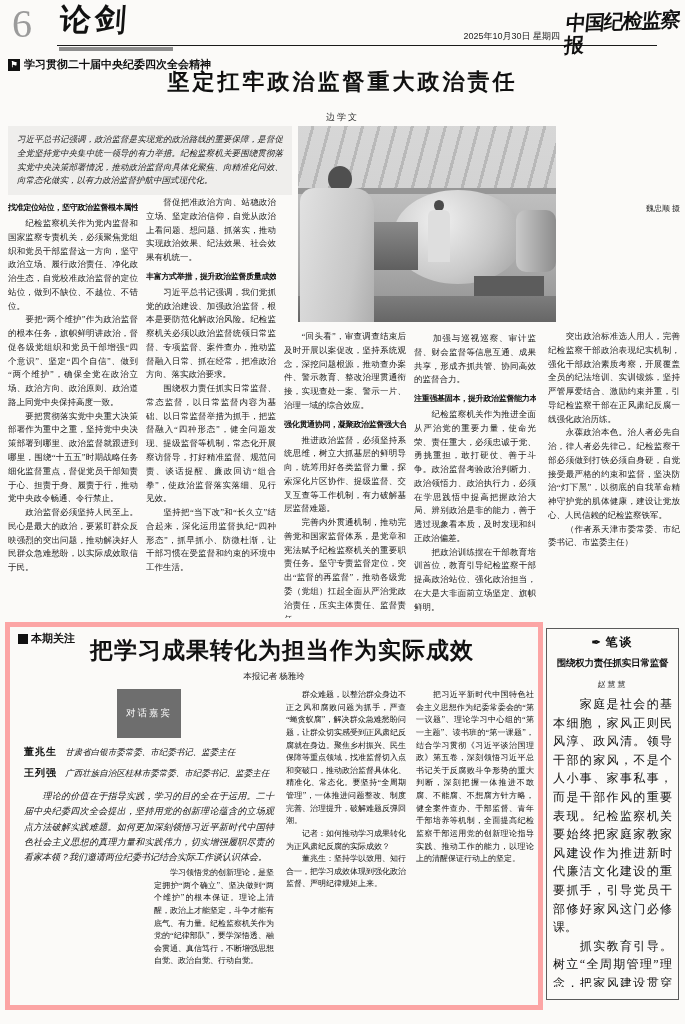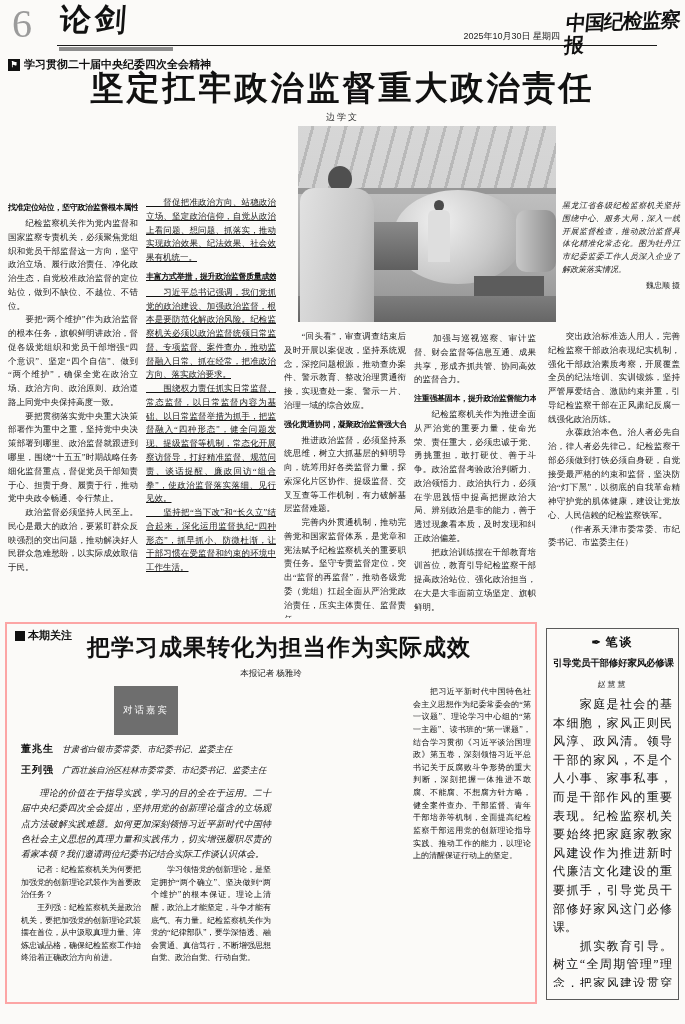--- a/index.html
+++ b/index.html
@@ -9,21 +9,21 @@
   
   .pagenum{left:12px;top:4px;font-size:40px;color:#9b9b9b;font-weight:400;line-height:1;}
   .secname{left:60px;top:4px;font-size:31px;font-weight:700;transform:skewX(-4deg);letter-spacing:4px;line-height:1;}
   .hrule{left:57px;top:45px;width:600px;height:1px;background:#1a1a1a;}
   .hrule2{left:59px;top:47px;width:114px;height:4px;background:#8d8d8d;}
   .pdate{left:430px;top:30px;width:130px;font-size:9px;color:#222;text-align:right;font-family:"Liberation Sans",sans-serif;}
   .masthead{left:565px;top:10px;width:118px;font-size:20px;font-weight:900;transform:rotate(-2deg) skewX(-7deg);line-height:1.1;letter-spacing:-1px;}
   
   .kicker{left:8px;top:57px;display:flex;align-items:center;gap:4px;font-size:11px;font-weight:700;}
   .kicker .flag{display:inline-flex;width:12px;height:12px;background:#111;color:#fff;font-size:8px;align-items:center;justify-content:center;}
-  .headline{left:0;top:70px;width:685px;text-align:center;font-size:33px;font-weight:900;letter-spacing:3px;line-height:1.1;}
+  .headline{left:0;top:70px;width:685px;text-align:center;font-size:22px;font-weight:900;letter-spacing:3px;line-height:1.1;}
   .author{left:0;top:111px;width:685px;text-align:center;font-size:9px;color:#333;letter-spacing:2px;}
   
   .leadbox{left:8px;top:126px;width:266px;background:#efeeec;padding:7px 9px;font-size:8.5px;line-height:1.62;text-align:justify;color:#222;font-style:italic;}
   
   .photo{left:298px;top:126px;width:258px;height:196px;overflow:hidden;background:linear-gradient(180deg,#d0d0d0 0%,#c2c2c2 30%,#a8a8a8 72%,#8f8f8f 100%);}
   .ceiling{position:absolute;left:0;top:0;width:258px;height:66px;background:repeating-linear-gradient(105deg,#d9d9d9 0 13px,#b3b3b3 13px 16px);opacity:.75;}
   .beam{position:absolute;left:0;top:62px;width:258px;height:6px;background:#969696;}
   .tank{position:absolute;left:96px;top:64px;width:128px;height:94px;border-radius:50%/46%;background:radial-gradient(circle at 35% 32%,#f0f0f0 0%,#c9c9c9 55%,#9c9c9c 100%);}
   .tank2{position:absolute;left:218px;top:84px;width:40px;height:62px;border-radius:10px;background:linear-gradient(90deg,#c9c9c9,#8d8d8d);}
   .machine{position:absolute;left:62px;top:96px;width:58px;height:48px;background:linear-gradient(180deg,#8a8a8a,#5f5f5f);}
@@ -34,26 +34,26 @@
   .p2-body{position:absolute;left:130px;top:84px;width:22px;height:52px;border-radius:6px 6px 0 0;background:#dedede;}
   .crate{position:absolute;left:176px;top:150px;width:70px;height:26px;background:#5c5c5c;}
   
   .caption{left:562px;top:200px;width:118px;font-size:8px;line-height:1.6;text-align:justify;color:#222;font-style:italic;}
   .credit{text-align:right;margin-top:3px;font-style:normal;}
   
   .col{overflow:hidden;}
   .col h3{margin:6px 0 4px;font-size:8px;font-weight:700;letter-spacing:-0.3px;white-space:nowrap;}
   .txt,.pre{font-size:8.5px;line-height:1.62;text-align:justify;white-space:pre-line;color:#1b1b1b;}
   .c1{left:8px;top:196px;width:130px;height:420px;}
-  .c2{left:146px;top:196px;width:130px;height:420px;text-decoration:underline;}
+  .c2{left:146px;top:196px;width:130px;height:420px;}
   .c3{left:284px;top:330px;width:122px;height:288px;}
   .c4{left:414px;top:332px;width:122px;height:288px;}
   .c5{left:548px;top:330px;width:132px;height:290px;}
   
-  .focus{left:5px;top:622px;width:528px;height:378px;border:2px solid #fca5a5;background:#fbfaf8;}
+  .focus{left:5px;top:622px;width:528px;height:378px;border:5px solid #fca5a5;background:#fbfaf8;}
   .ftag{position:absolute;left:8px;top:4px;display:flex;align-items:center;gap:3px;font-size:11px;font-weight:700;}
   .ftag .sq{width:10px;height:10px;background:#111;}
   .fhead{position:absolute;left:8px;top:8px;width:100%;text-align:center;font-size:23px;font-weight:900;letter-spacing:1px;}
   .fbyline{position:absolute;left:0;top:44px;width:100%;text-align:center;font-size:8.5px;color:#222;}
   .guests{position:absolute;left:14px;top:62px;width:250px;}
   .glabel{display:block;width:64px;margin:0 auto;background:#6e6e6e;color:#fff;text-align:center;font-size:9.5px;padding:18px 0;letter-spacing:2px;}
   .guest{margin-top:7px;font-size:8.5px;}
   .guest b{font-size:10px;margin-right:6px;letter-spacing:1px;text-align:center;}
   .guest span{font-style:italic;}
   .fintro{margin-top:9px;font-size:9px;line-height:1.7;text-align:justify;font-style:italic;white-space:pre-line;}
@@ -84,37 +84,37 @@
   <div class="abs pdate">2025年10月30日  星期四</div>
   <div class="abs masthead">中国纪检监察报</div>
 
   <div class="abs kicker">
     <span class="flag">⚑</span>
     <span>学习贯彻二十届中央纪委四次全会精神</span>
   </div>
   <div class="abs headline">坚定扛牢政治监督重大政治责任</div>
   <div class="abs author">边学文</div>
 
+  <div class="abs leadbox">习近平总书记强调，政治监督是实现党的政治路线的重要保障，是督促全党坚持党中央集中统一领导的有力举措。纪检监察机关要围绕贯彻落实党中央决策部署情况，推动政治监督向具体化聚焦、向精准化问效、向常态化做实，以有力政治监督护航中国式现代化。</div>
 
   <div class="abs photo">
     <div class="ceiling"></div>
     <div class="beam"></div>
     <div class="tank"></div>
     <div class="tank2"></div>
     <div class="machine"></div>
     <div class="crate"></div>
     <div class="p2-head"></div>
     <div class="p2-body"></div>
     <div class="floor"></div>
     <div class="p1-head"></div>
     <div class="p1-body"></div>
   </div>
 
   <div class="abs caption">
-    <span>黑龙江省各级纪检监察机关坚持围绕中心、服务大局，深入一线开展监督检查，推动政治监督具体化精准化常态化。图为牡丹江市纪委监委工作人员深入企业了解政策落实情况。</span>
     <div class="credit">魏忠顺 摄</div>
   </div>
 
   <div class="abs col c1">
     <h3>找准定位站位，坚守政治监督根本属性</h3>
     <div class="txt">　　纪检监察机关作为党内监督和国家监察专责机关，必须聚焦党组织和党员干部监督这一方向，坚守政治立场、履行政治责任、净化政治生态，自觉校准政治监督的定位站位，做到不缺位、不越位、不错位。
 　　要把“两个维护”作为政治监督的根本任务，旗帜鲜明讲政治，督促各级党组织和党员干部增强“四个意识”、坚定“四个自信”、做到“两个维护”，确保全党在政治立场、政治方向、政治原则、政治道路上同党中央保持高度一致。
 　　要把贯彻落实党中央重大决策部署作为重中之重，坚持党中央决策部署到哪里、政治监督就跟进到哪里，围绕“十五五”时期战略任务细化监督重点，督促党员干部知责于心、担责于身、履责于行，推动党中央政令畅通、令行禁止。
 　　政治监督必须坚持人民至上。民心是最大的政治，要紧盯群众反映强烈的突出问题，推动解决好人民群众急难愁盼，以实际成效取信于民。</div>
   </div>
@@ -155,32 +155,33 @@
       <div class="guest">
         <b>董兆生</b>
         <span>甘肃省白银市委常委、市纪委书记、监委主任</span>
       </div>
       <div class="guest">
         <b>王列强</b>
         <span>广西壮族自治区桂林市委常委、市纪委书记、监委主任</span>
       </div>
       <div class="fintro">　　理论的价值在于指导实践，学习的目的全在于运用。二十届中央纪委四次全会提出，坚持用党的创新理论蕴含的立场观点方法破解实践难题。如何更加深刻领悟习近平新时代中国特色社会主义思想的真理力量和实践伟力，切实增强履职尽责的看家本领？我们邀请两位纪委书记结合实际工作谈认识体会。</div>
     </div>
-    <div class="fa fcol">　　记者：纪检监察机关为何要把加强党的创新理论武装作为首要政治任务？
-　　王列强：纪检监察机关是政治机关，要把加强党的创新理论武装摆在首位，从中汲取真理力量、淬炼忠诚品格，确保纪检监察工作始终沿着正确政治方向前进。</div>
     <div class="fb fcol">　　学习领悟党的创新理论，是坚定拥护“两个确立”、坚决做到“两个维护”的根本保证。理论上清醒，政治上才能坚定，斗争才能有底气、有力量。纪检监察机关作为党的“纪律部队”，要学深悟透、融会贯通、真信笃行，不断增强思想自觉、政治自觉、行动自觉。</div>
+    <div class="fc fcol">　　群众难题，以整治群众身边不正之风和腐败问题为抓手，严查“蝇贪蚁腐”，解决群众急难愁盼问题，让群众切实感受到正风肃纪反腐就在身边。聚焦乡村振兴、民生保障等重点领域，找准监督切入点和突破口，推动政治监督具体化、精准化、常态化。要坚持“全周期管理”，一体推进问题整改、制度完善、治理提升，破解难题反弹回潮。
+　　记者：如何推动学习成果转化为正风肃纪反腐的实际成效？
+　　董兆生：坚持学以致用、知行合一，把学习成效体现到强化政治监督、严明纪律规矩上来。</div>
     <div class="fd fcol">　　把习近平新时代中国特色社会主义思想作为纪委常委会的“第一议题”、理论学习中心组的“第一主题”、读书班的“第一课题”，结合学习贯彻《习近平谈治国理政》第五卷，深刻领悟习近平总书记关于反腐败斗争形势的重大判断，深刻把握一体推进不敢腐、不能腐、不想腐方针方略，健全案件查办、干部监督、青年干部培养等机制，全面提高纪检监察干部运用党的创新理论指导实践、推动工作的能力，以理论上的清醒保证行动上的坚定。</div>
   </div>
 
   <div class="abs bitan">
     <div class="btag">
       <span class="pen">✒</span>
       <span>笔谈</span>
     </div>
-    <div class="bhead">引导党员干部修好家风必修课</div>
+    <div class="bhead">围绕权力责任抓实日常监督</div>
     <div class="bauthor">赵慧慧</div>
     <div class="bbody">　　家庭是社会的基本细胞，家风正则民风淳、政风清。领导干部的家风，不是个人小事、家事私事，而是干部作风的重要表现。纪检监察机关要始终把家庭家教家风建设作为推进新时代廉洁文化建设的重要抓手，引导党员干部修好家风这门必修课。
 　　抓实教育引导。树立“全周期管理”理念，把家风建设贯穿纪律教育、党性教育、日常教育全过程，推动家风教育常态化、长效化。聚焦“一把手”、年轻干部、新提拔干部等重点群体，围绕金融、国企、开发区、工程建设等权力集中、资金密集领域，分层分类开展警示教育，用身边事教育身边人。
 　　严格监督约束。把家风建设情况纳入干部日常监督、民主生活会对照检查内容，综合运用提醒谈话、批评教育等方式，对苗头性倾向性问题早发现、早纠正，督促领导干部廉洁修身、廉洁齐家，管好家属子女和身边工作人员。</div>
   </div>
 
   <div class="abs footer">责任编辑：杨雅玲　电话：010-59594972　邮箱：lilunpinglun@sina.com</div>
 
 </div>
 

